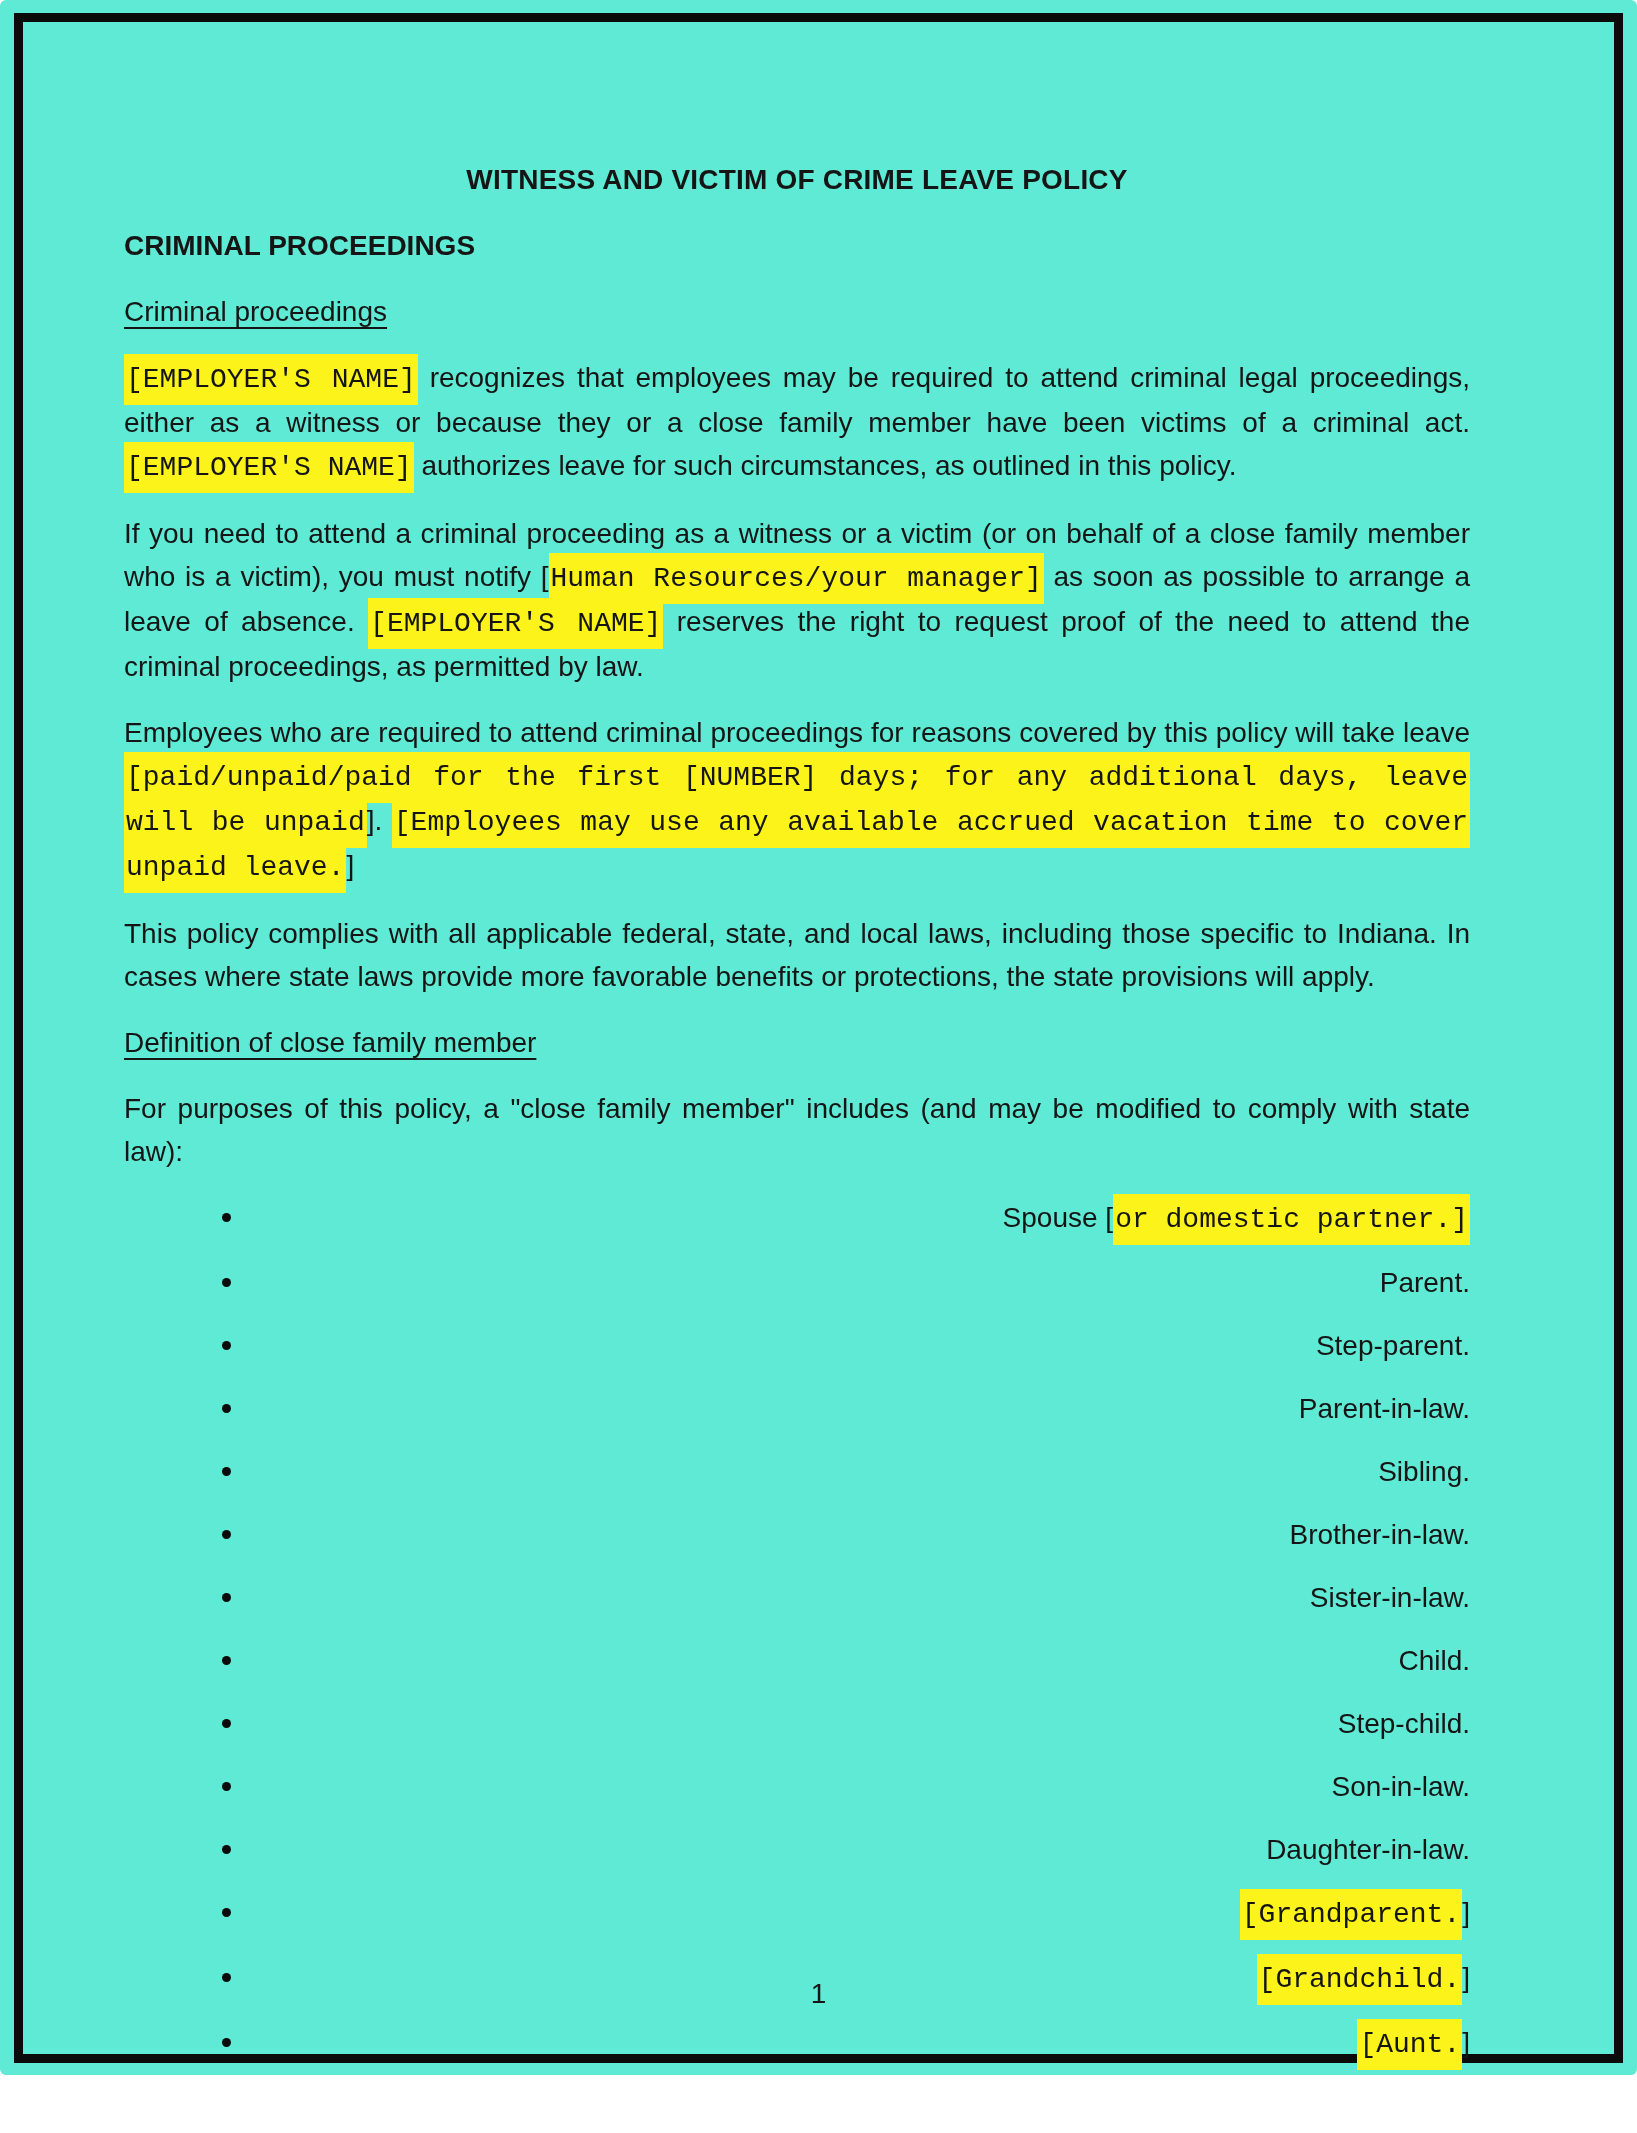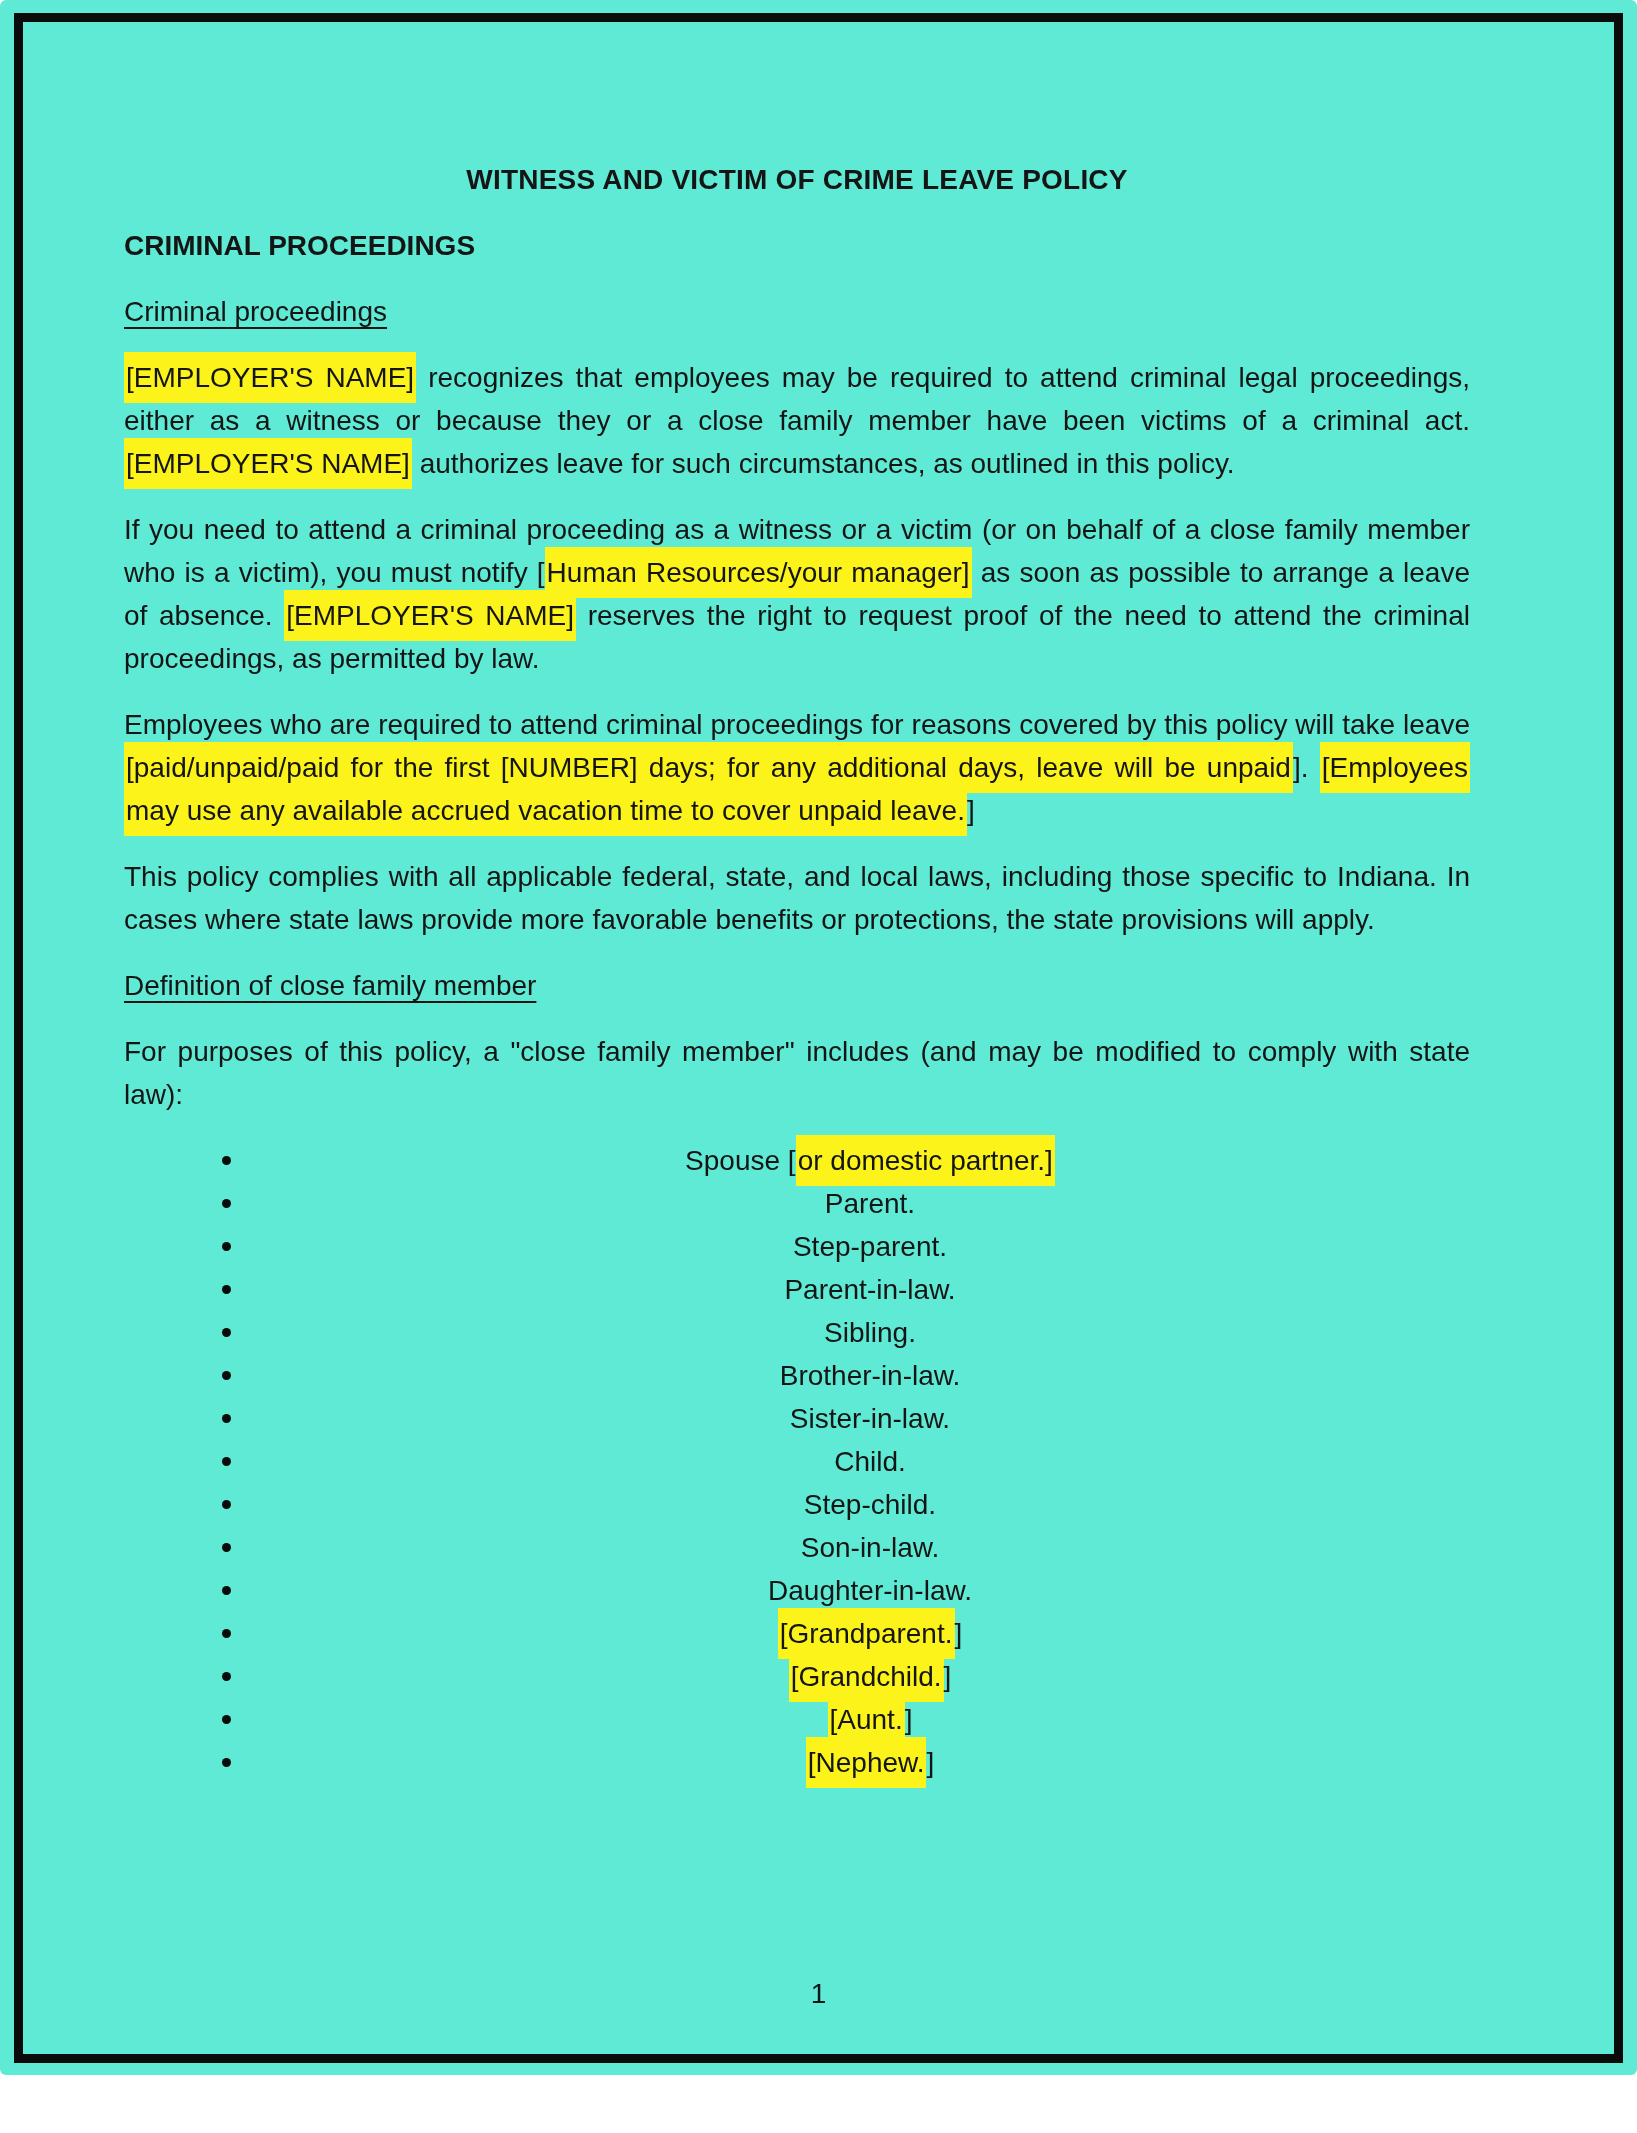--- a/index.html
+++ b/index.html
@@ -55,32 +55,34 @@
     text-decoration-thickness: 2px;
   }
   p.para {
     margin: 0 0 23px 0;
     text-align: justify;
   }
   .hl {
     background: #FBF31A;
     padding: 10px 2px;
     box-decoration-break: clone;
+    font-family: Liberation Mono, monospace;
     -webkit-box-decoration-break: clone;
   }
   ul.family-list {
     list-style: none;
     margin: 0;
     padding: 0;
   }
   ul.family-list li {
     position: relative;
     padding-left: 146px;
     line-height: 43px;
-    text-align: center;
+    text-align: right;
+    margin-top: 20px;
   }
   ul.family-list li::before {
     content: "";
     position: absolute;
     left: 98px;
     top: 17px;
     width: 9px;
     height: 9px;
     border-radius: 50%;
     background: #0b0b0b;

